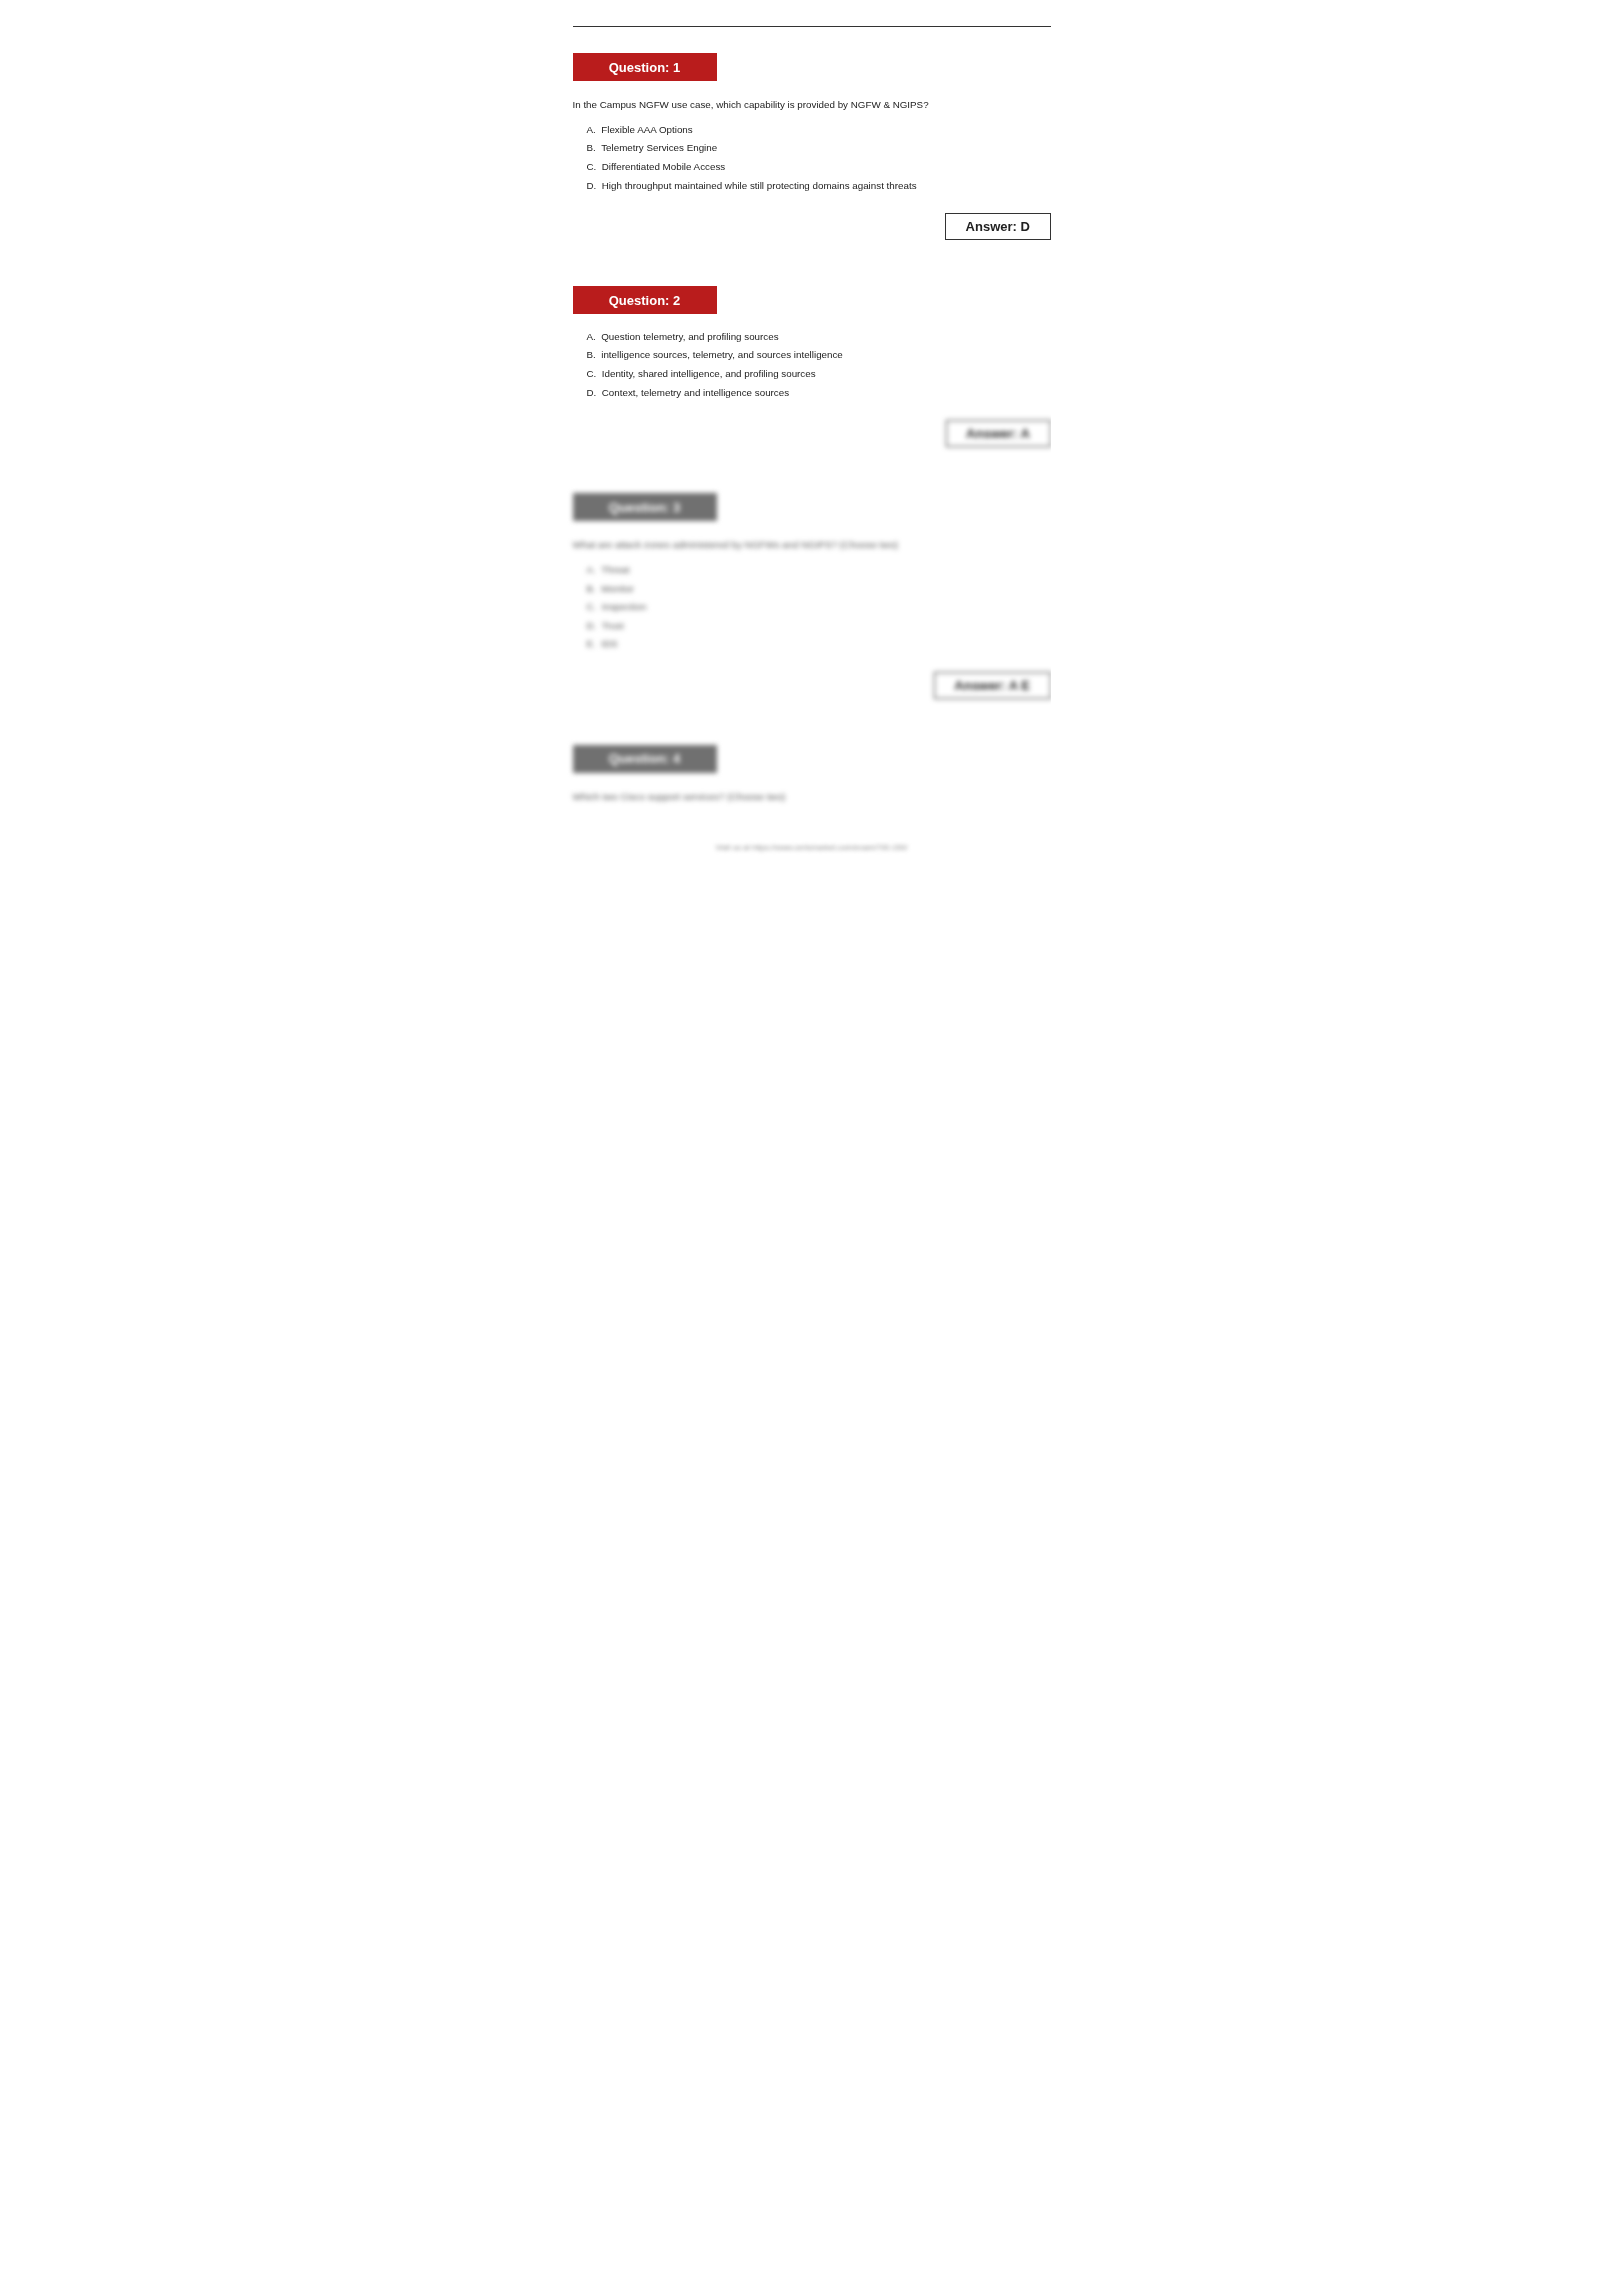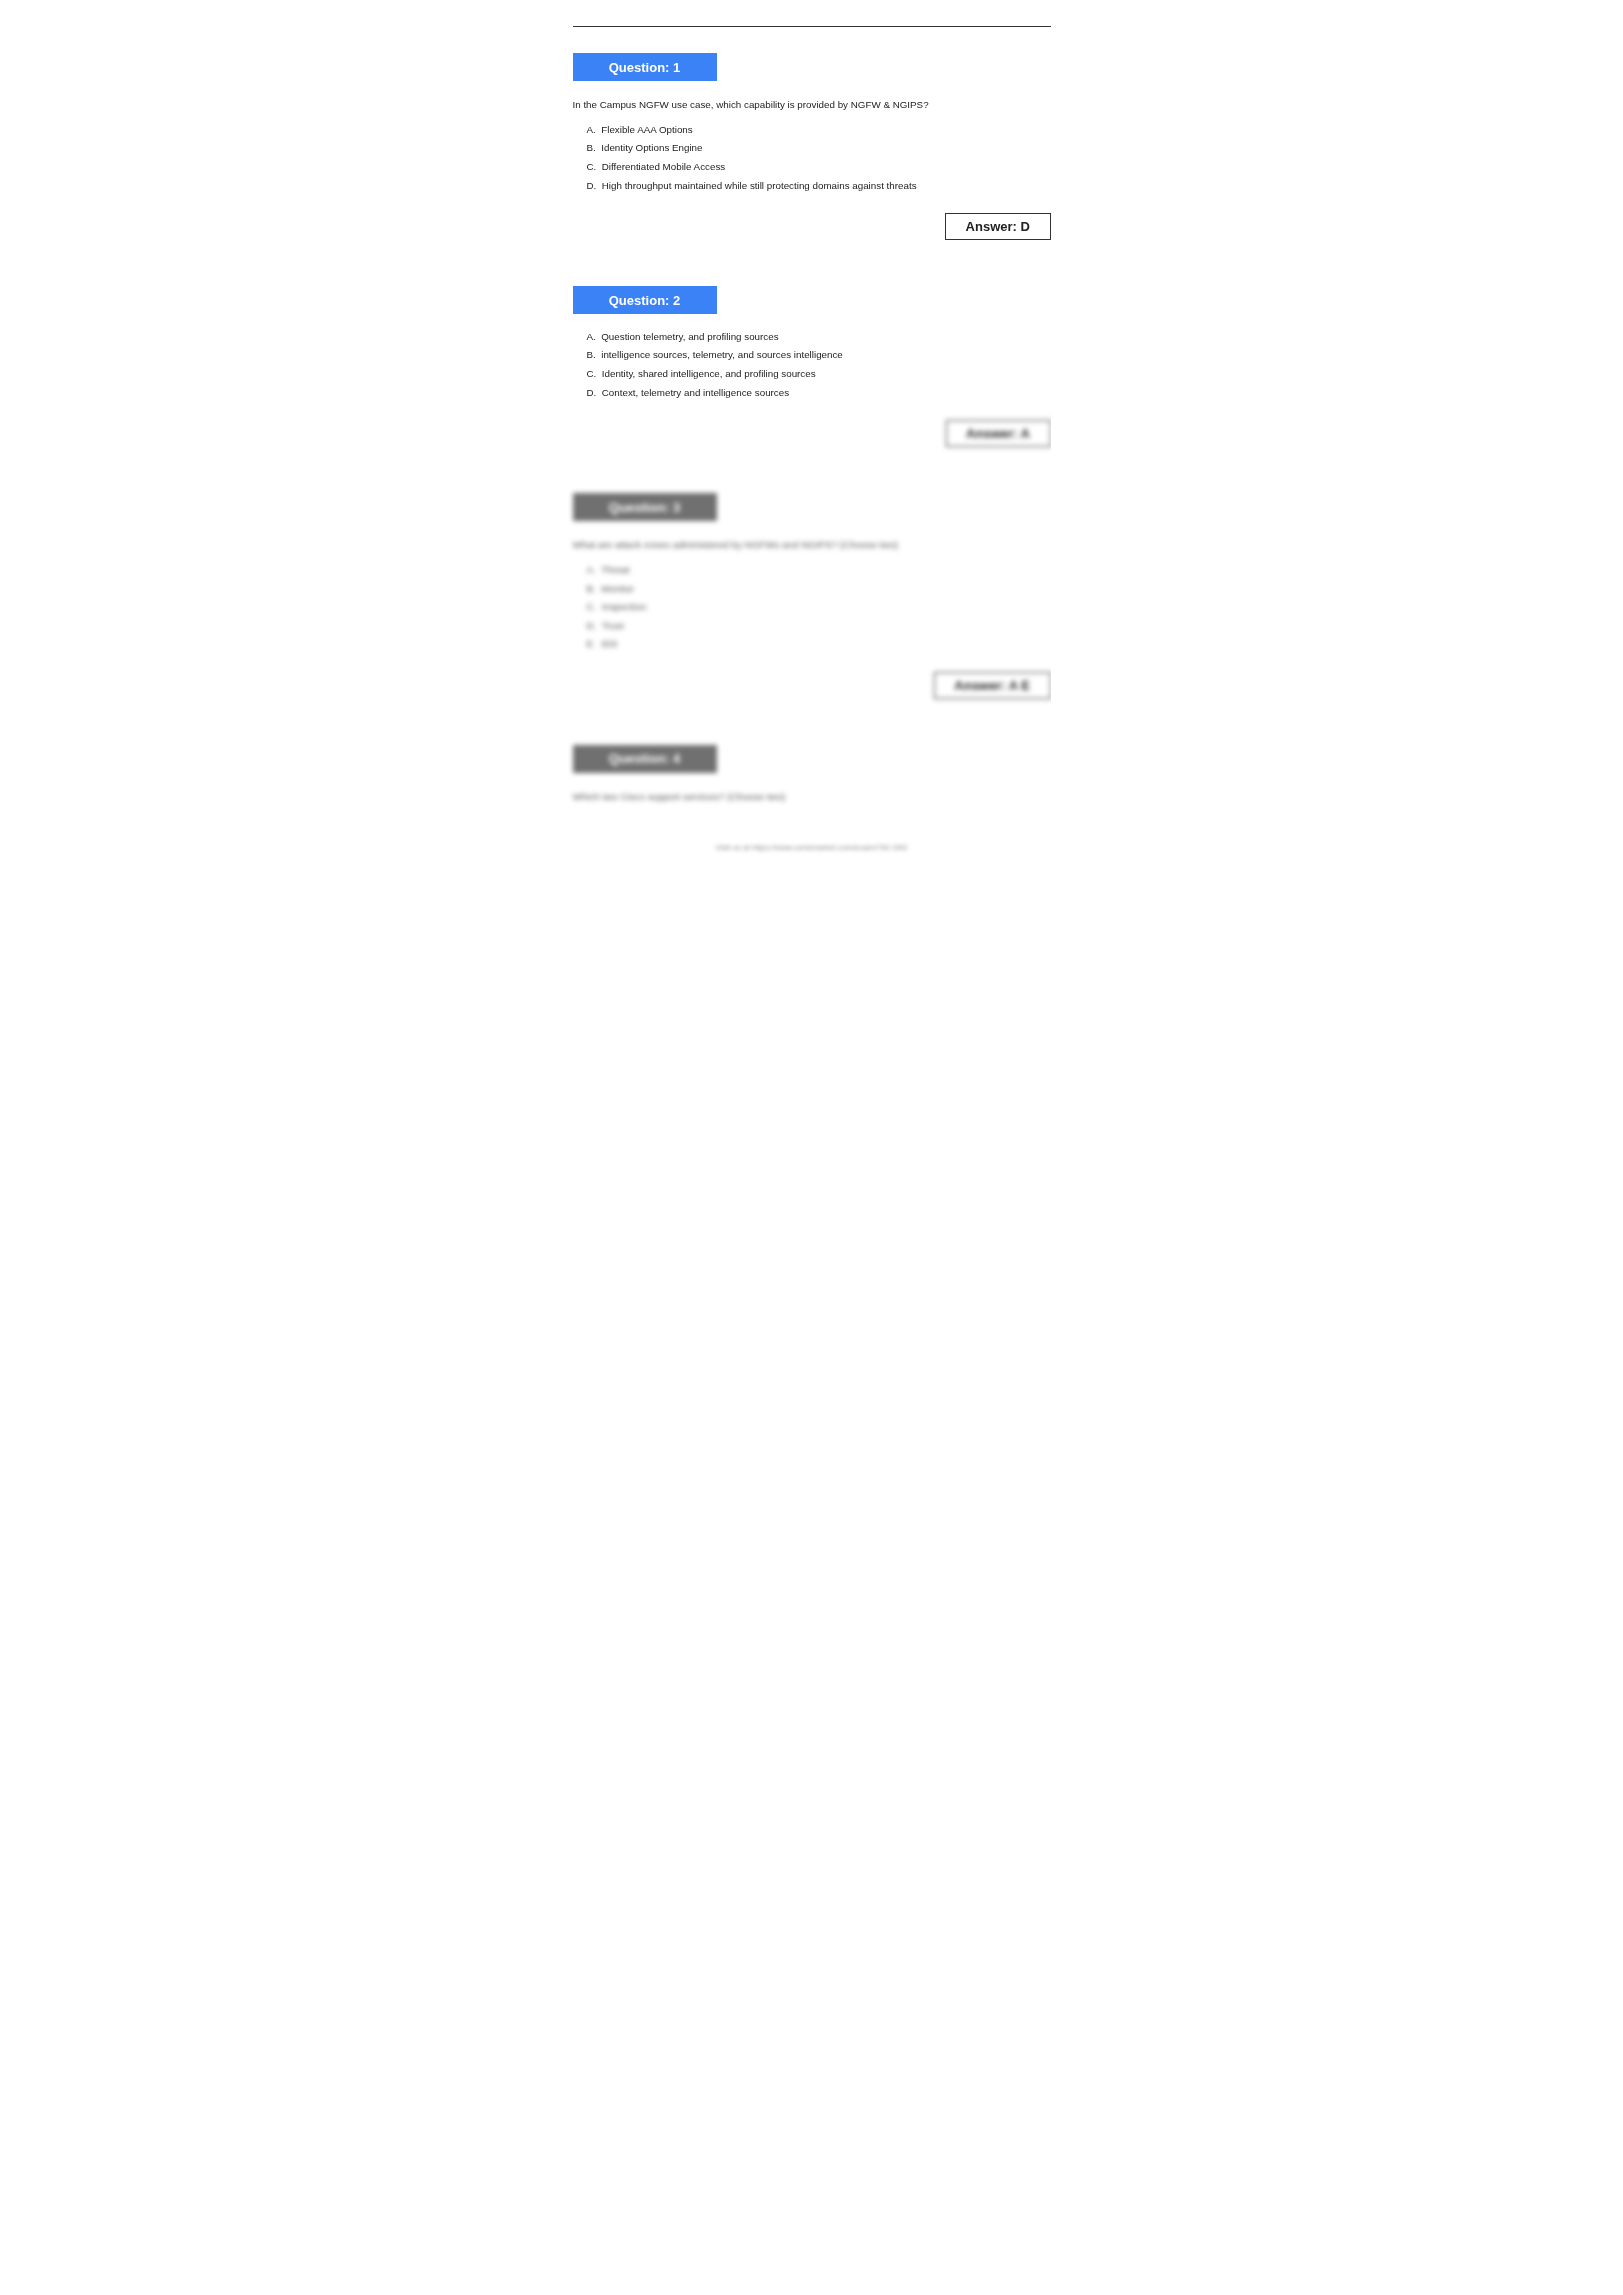--- a/index.html
+++ b/index.html
@@ -18,21 +18,21 @@
       padding: 26px 39px;
     }
 
     .top-divider {
       border: none;
       border-top: 1px solid #333;
       margin-bottom: 26px;
     }
 
     .question-header {
-      background-color: #3b82f6;
+      background-color: #b91c1c;
       color: #ffffff;
       font-weight: bold;
       font-size: 13px;
       text-align: center;
       padding: 6.5px 19.6px;
       display: inline-block;
       margin-bottom: 15.7px;
       min-width: 144px;
     }
 
@@ -122,21 +122,21 @@
 <hr class="top-divider">
 
 <div class="question-section">
   <div class="question-header">Question: 1</div>
   <p class="question-text">In the Campus NGFW use case, which capability is provided by NGFW &amp; NGIPS?</p>
   <ul class="options-list">
     <li>
       <span>A.</span>&nbsp;&nbsp;<span>Flexible AAA Options</span>
     </li>
     <li>
-      <span>B.</span>&nbsp;&nbsp;<span>Identity Options Engine</span>
+      <span>B.</span>&nbsp;&nbsp;<span>Telemetry Services Engine</span>
     </li>
     <li>
       <span>C.</span>&nbsp;&nbsp;<span>Differentiated Mobile Access</span>
     </li>
     <li>
       <span>D.</span>&nbsp;&nbsp;<span>High throughput maintained while still protecting domains against threats</span>
     </li>
   </ul>
   <div class="answer-row">
     <div class="answer-box">Answer: D</div>

